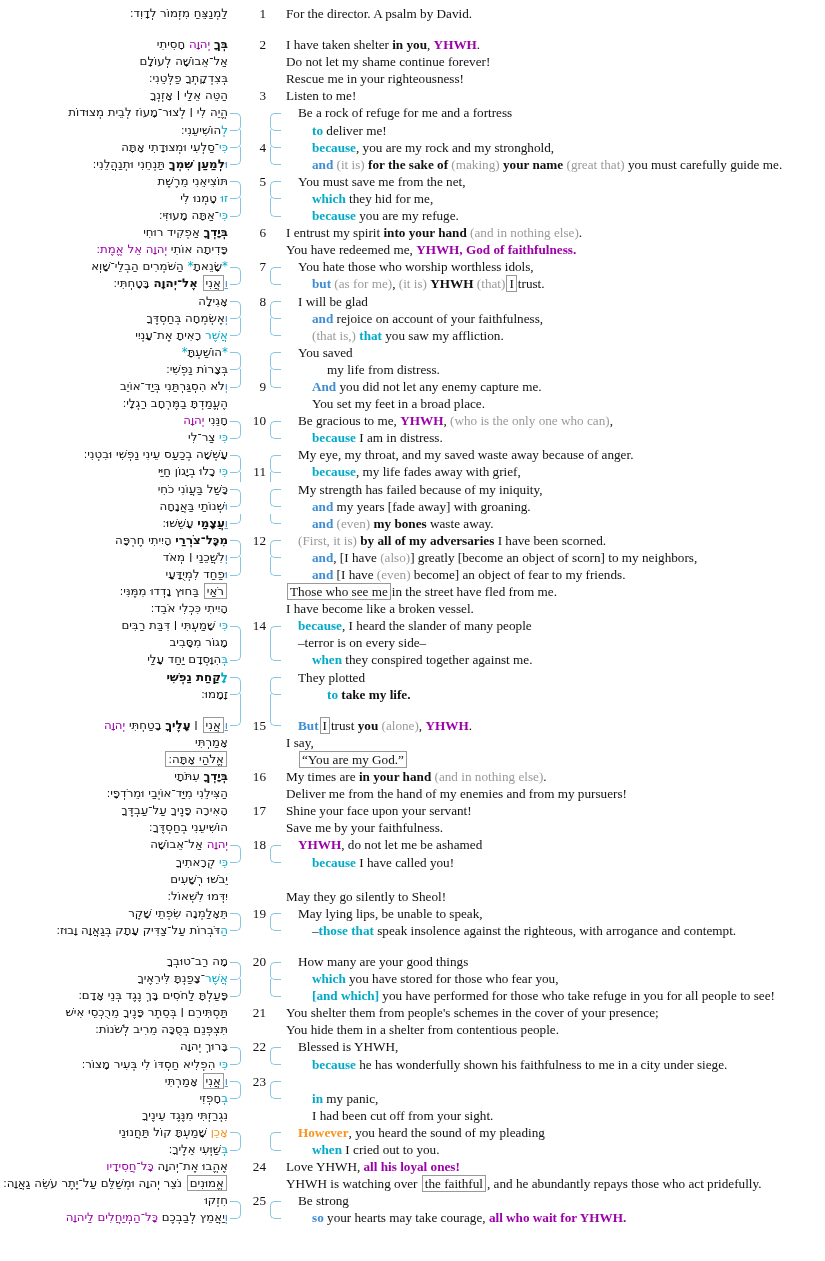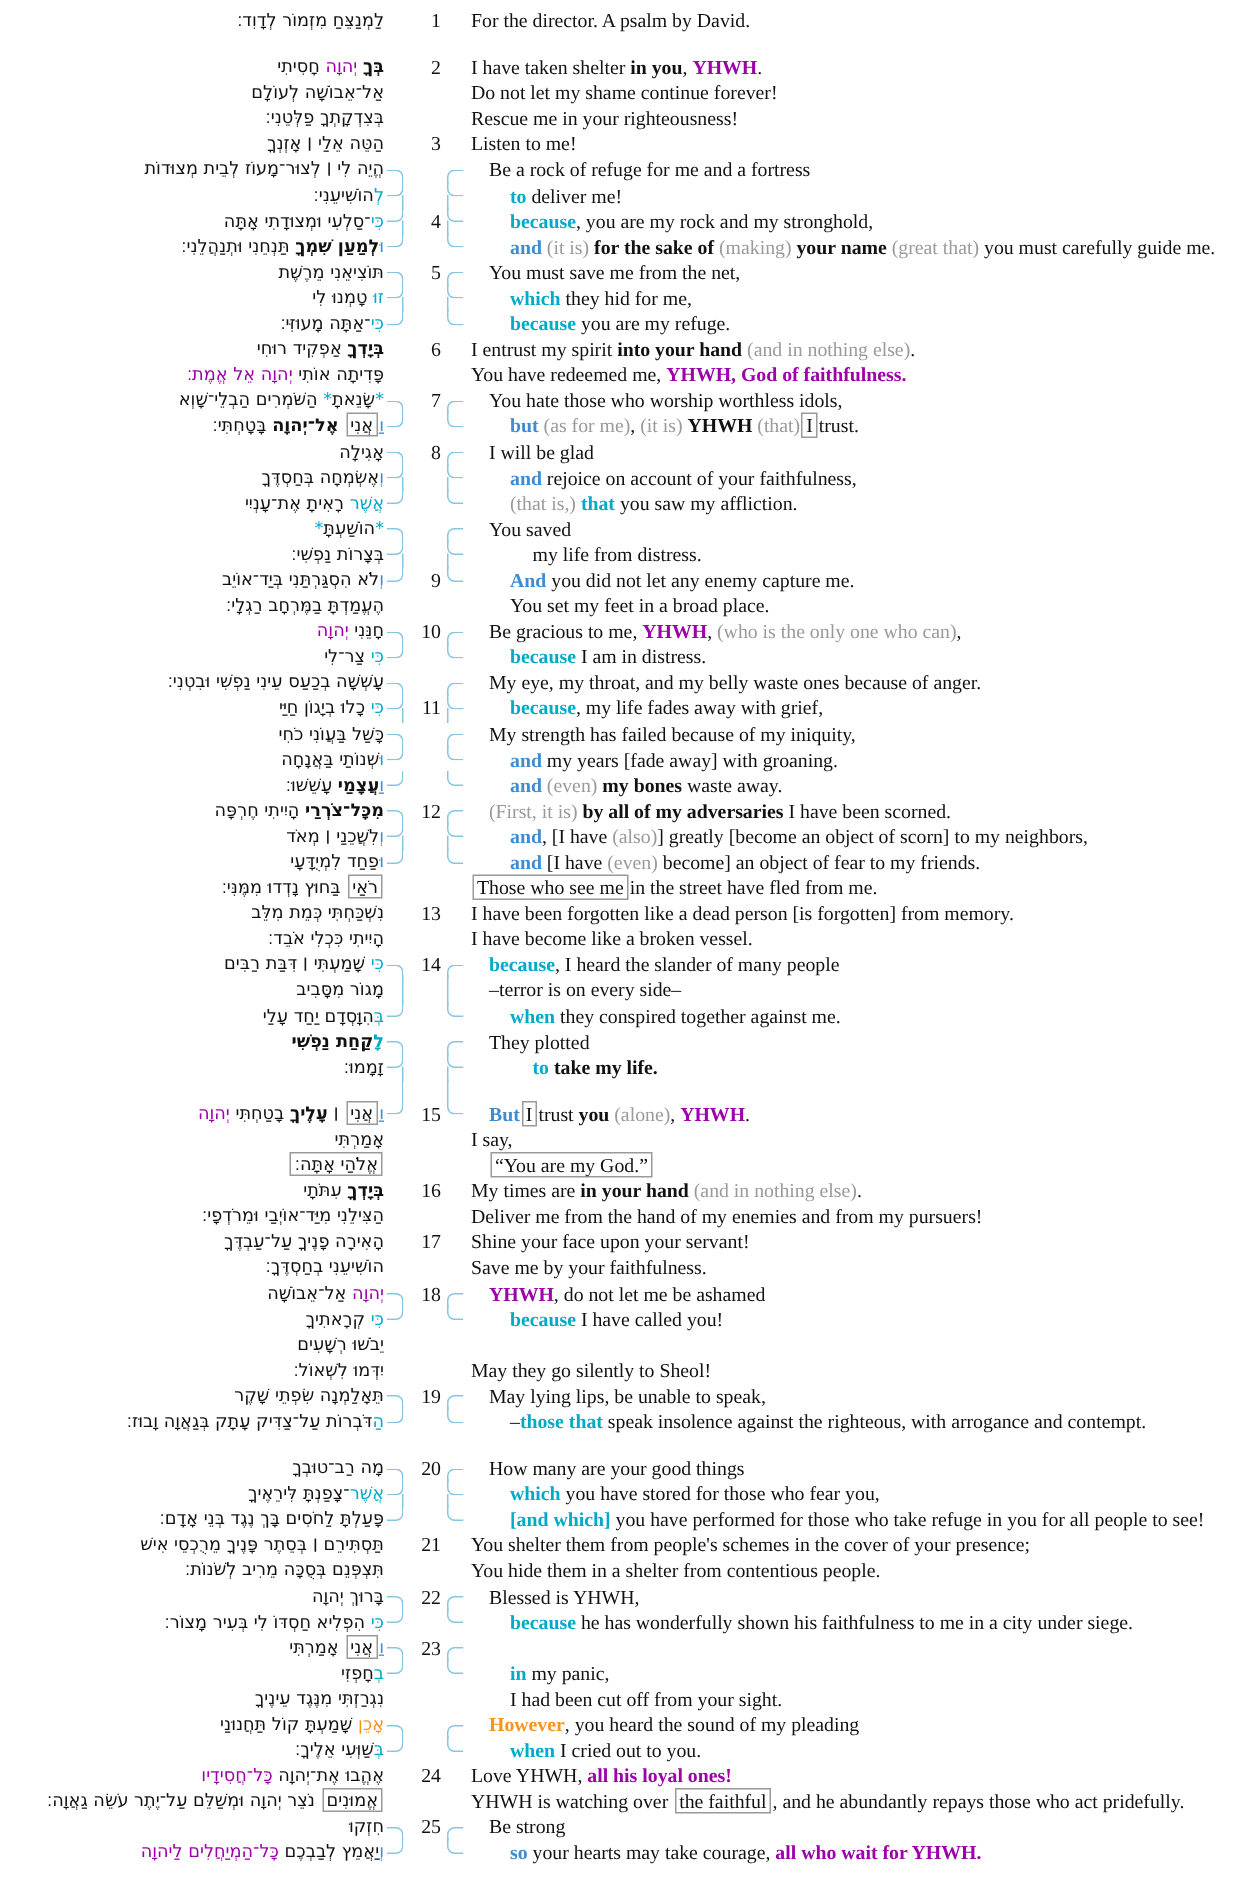--- a/index.html
+++ b/index.html
@@ -2,21 +2,21 @@
 <html><head>
 <meta charset="utf-8">
 <style>
   :root{
     --cyan:#00AAC8; --blue:#3E8CD2; --purple:#9C00A8; --orange:#F7941D;
     --gray:#9A9A9A; --bk:#85C7E0; --boxb:#999;
   }
   html,body{margin:0;padding:0;background:#fff;}
   body{width:825px;height:1261px;overflow:hidden;
        font-family:"Liberation Serif",serif;font-size:13.2px;color:#111;}
-  #psalm{padding-top:5px;padding-left:28px;}
+  #psalm{padding-top:5px;}
   .row{display:flex;align-items:stretch;height:17.1px;line-height:17.1px;white-space:nowrap;}
   .row.gap{margin-top:14px;}
   .heb{flex:0 0 228px;direction:rtl;text-align:right;font-family:"DejaVu Sans",sans-serif;
        font-size:11.8px;overflow:visible;}
   .verse{flex:0 0 24px;text-align:right;padding-right:3px;}
   .conn{position:relative;flex:0 0 14px;}
   .conn .a{position:absolute;border:0 solid var(--bk);}
   
   .conn.e .start{top:50%;bottom:-1px;left:1px;right:2px;border-left-width:1.5px;border-top-width:1.5px;border-top-left-radius:5px;}
   .conn.e .top{top:-1px;bottom:calc(50% - 1px);left:1px;right:2px;border-left-width:1.5px;border-bottom-width:1.5px;border-bottom-left-radius:5px;}
@@ -297,21 +297,21 @@
     </div>
     <div class="row">
       <div class="heb"><span>עָשְׁשָׁה בְכַעַס עֵינִי נַפְשִׁי וּבִטְנִי׃</span></div>
       <div class="conn h">
         <div class="a start"></div>
       </div>
       <div class="verse"></div>
       <div class="conn e">
         <div class="a start"></div>
       </div>
-      <div class="eng i1"><span>My eye, my throat, and my belly waste ones because of anger.</span></div>
+      <div class="eng i1"><span>My eye, my throat, and my saved waste away because of anger.</span></div>
     </div>
     <div class="row">
       <div class="heb"><span class="sg-c">כִּי</span><span> כָלוּ בְיָגוֹן חַיַּי</span></div>
       <div class="conn h">
         <div class="a top"></div>
         <div class="a bot"></div>
       </div>
       <div class="verse">11</div>
       <div class="conn e">
         <div class="a top"></div>
@@ -386,27 +386,20 @@
         <div class="a top"></div>
       </div>
       <div class="eng i2"><span class="sg-ub">and</span><span> [I have </span><span class="sg-g">(even)</span><span> become] an object of fear to my friends.</span></div>
     </div>
     <div class="row">
       <div class="heb"><span class="sg-x">רֹאַי</span><span> בַּחוּץ נָדְדוּ מִמֶּנִּי׃</span></div>
       <div class="conn h"></div>
       <div class="verse"></div>
       <div class="conn e"></div>
       <div class="eng i0"><span class="sg-x">Those who see me</span><span>in the street have fled from me.</span></div>
-    </div>
-    <div class="row">
-      <div class="heb"><span>נִשְׁכַּחְתִּי כְּמֵת מִלֵּב</span></div>
-      <div class="conn h"></div>
-      <div class="verse">13</div>
-      <div class="conn e"></div>
-      <div class="eng i0"><span>I have been forgotten like a dead person [is forgotten] from memory.</span></div>
     </div>
     <div class="row">
       <div class="heb"><span>הָיִיתִי כִּכְלִי אֹבֵד׃</span></div>
       <div class="conn h"></div>
       <div class="verse"></div>
       <div class="conn e"></div>
       <div class="eng i0"><span>I have become like a broken vessel.</span></div>
     </div>
     <div class="row">
       <div class="heb"><span class="sg-c">כִּי</span><span> שָׁמַעְתִּי ׀ דִּבַּת רַבִּים</span></div>

